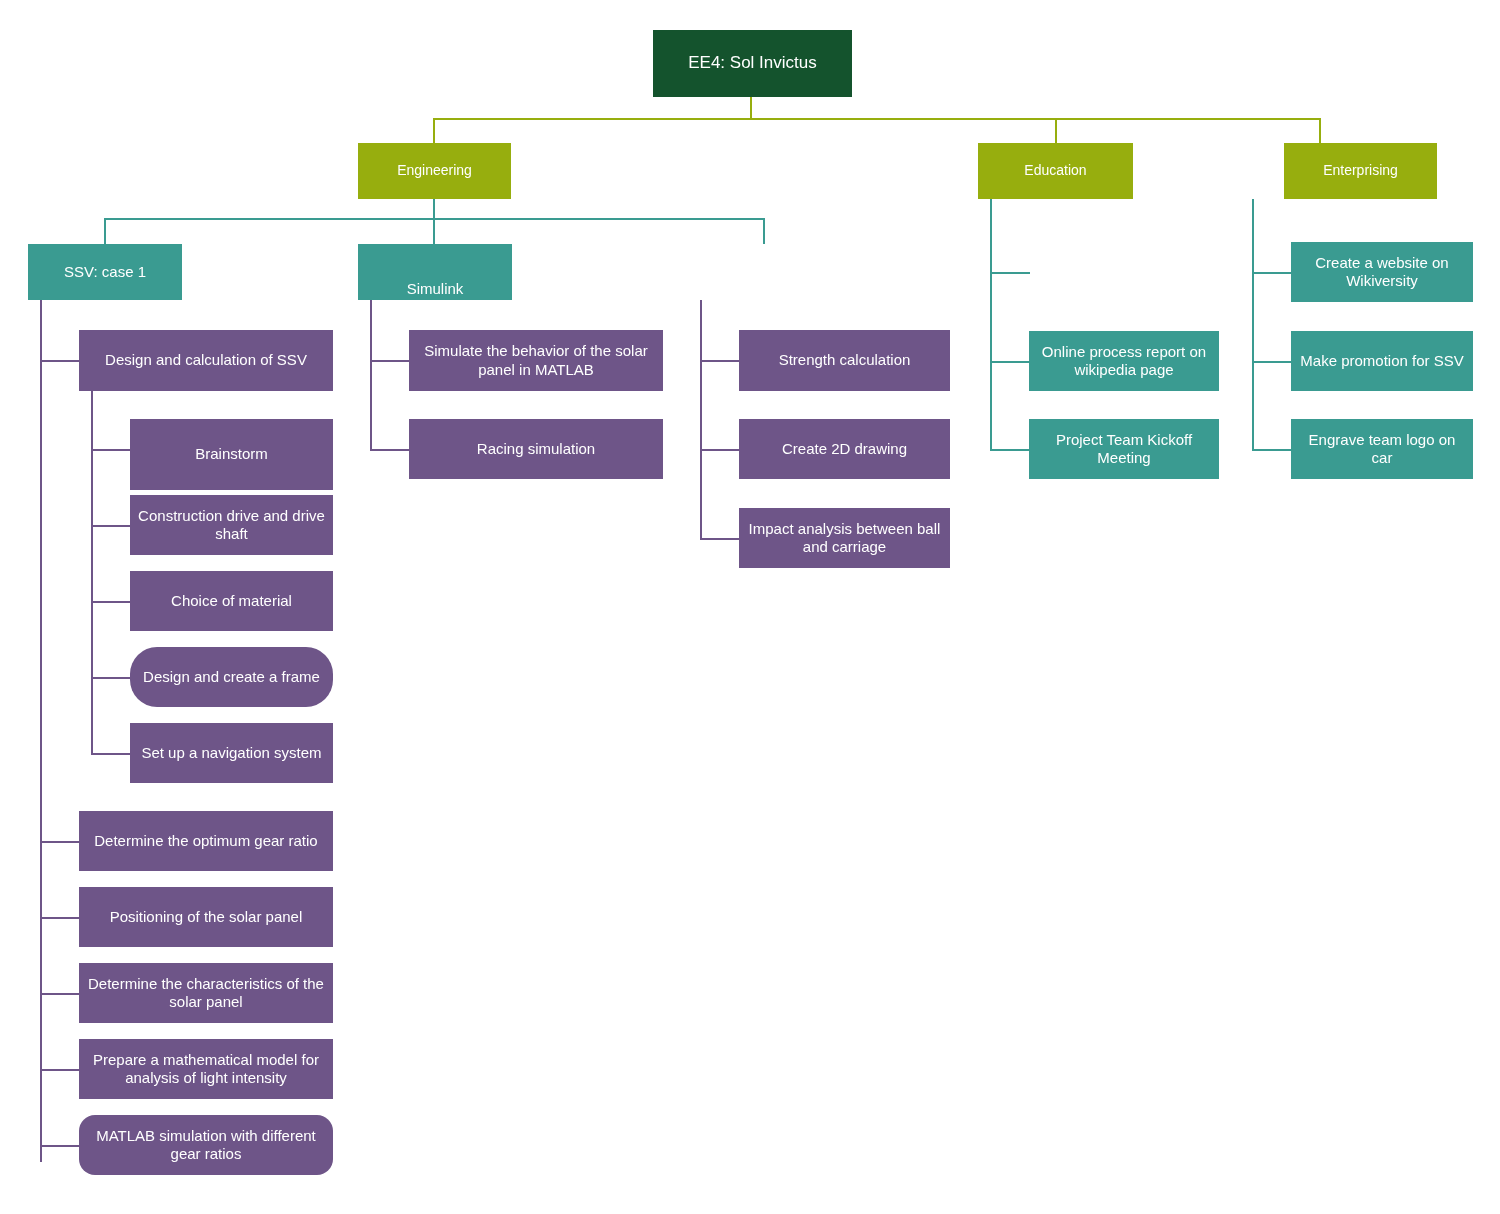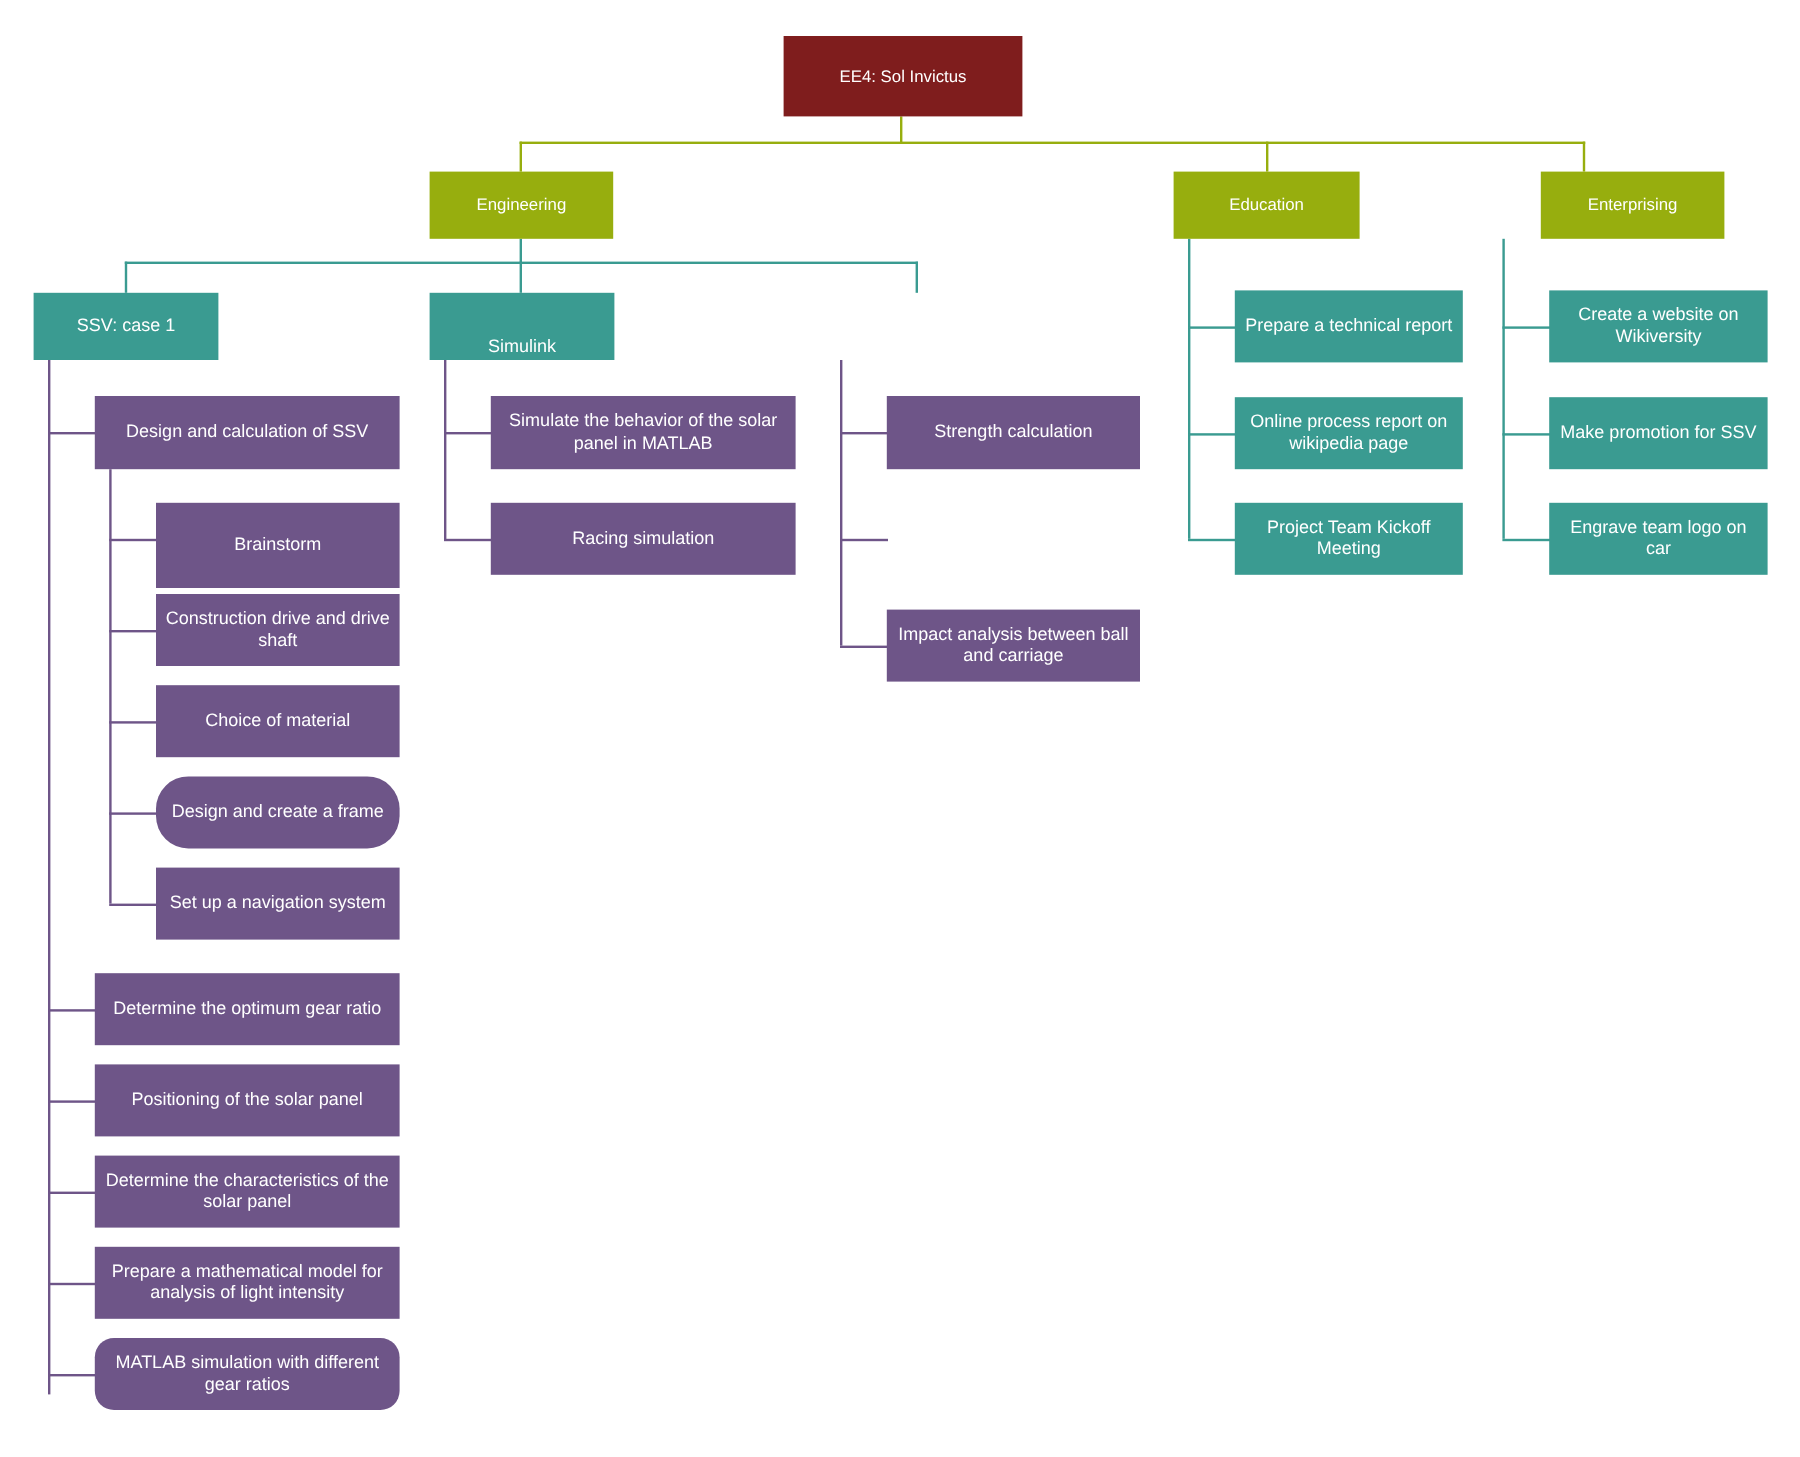--- a/index.html
+++ b/index.html
@@ -27,22 +27,22 @@
     color: #ffffff;
     line-height: 1.22;
     padding: 2px 8px;
     z-index: 3;
   }
   .node .lbl {
     display: block;
     width: 100%;
   }
   .lvl-root {
-    background: #7f1d1d;
-    font-size: 14px;
+    background: #14532d;
+    font-size: 17px;
   }
   .lvl-green {
     background: #97ae0e;
     font-size: 14px;
   }
   .lvl-teal {
     background: #3a9b91;
     font-size: 15px;
   }
   .lvl-purple {
@@ -176,27 +176,27 @@
   <div class="node lvl-purple" style="left:409px; top:330px; width:254px; height:61px;">
     <span class="lbl">Simulate the behavior of the solar panel in MATLAB</span>
   </div>
   <div class="node lvl-purple" style="left:409px; top:419px; width:254px; height:60px;">
     <span class="lbl">Racing simulation</span>
   </div>
 
   <div class="node lvl-purple" style="left:739px; top:330px; width:211px; height:61px;">
     <span class="lbl">Strength calculation</span>
   </div>
+  <div class="node lvl-purple" style="left:739px; top:419px; width:211px; height:60px;">
+    <span class="lbl">Create 2D drawing</span>
+  </div>
   <div class="node lvl-purple" style="left:739px; top:508px; width:211px; height:60px;">
     <span class="lbl">Impact analysis between ball and carriage</span>
   </div>
 
-  <div class="node lvl-teal" style="left:1029px; top:242px; width:190px; height:60px;">
-    <span class="lbl">Prepare a technical report</span>
-  </div>
   <div class="node lvl-teal" style="left:1029px; top:331px; width:190px; height:60px;">
     <span class="lbl">Online process report on wikipedia page</span>
   </div>
   <div class="node lvl-teal" style="left:1029px; top:419px; width:190px; height:60px;">
     <span class="lbl">Project Team Kickoff Meeting</span>
   </div>
 
   <div class="node lvl-teal" style="left:1291px; top:242px; width:182px; height:60px;">
     <span class="lbl">Create a website on Wikiversity</span>
   </div>

